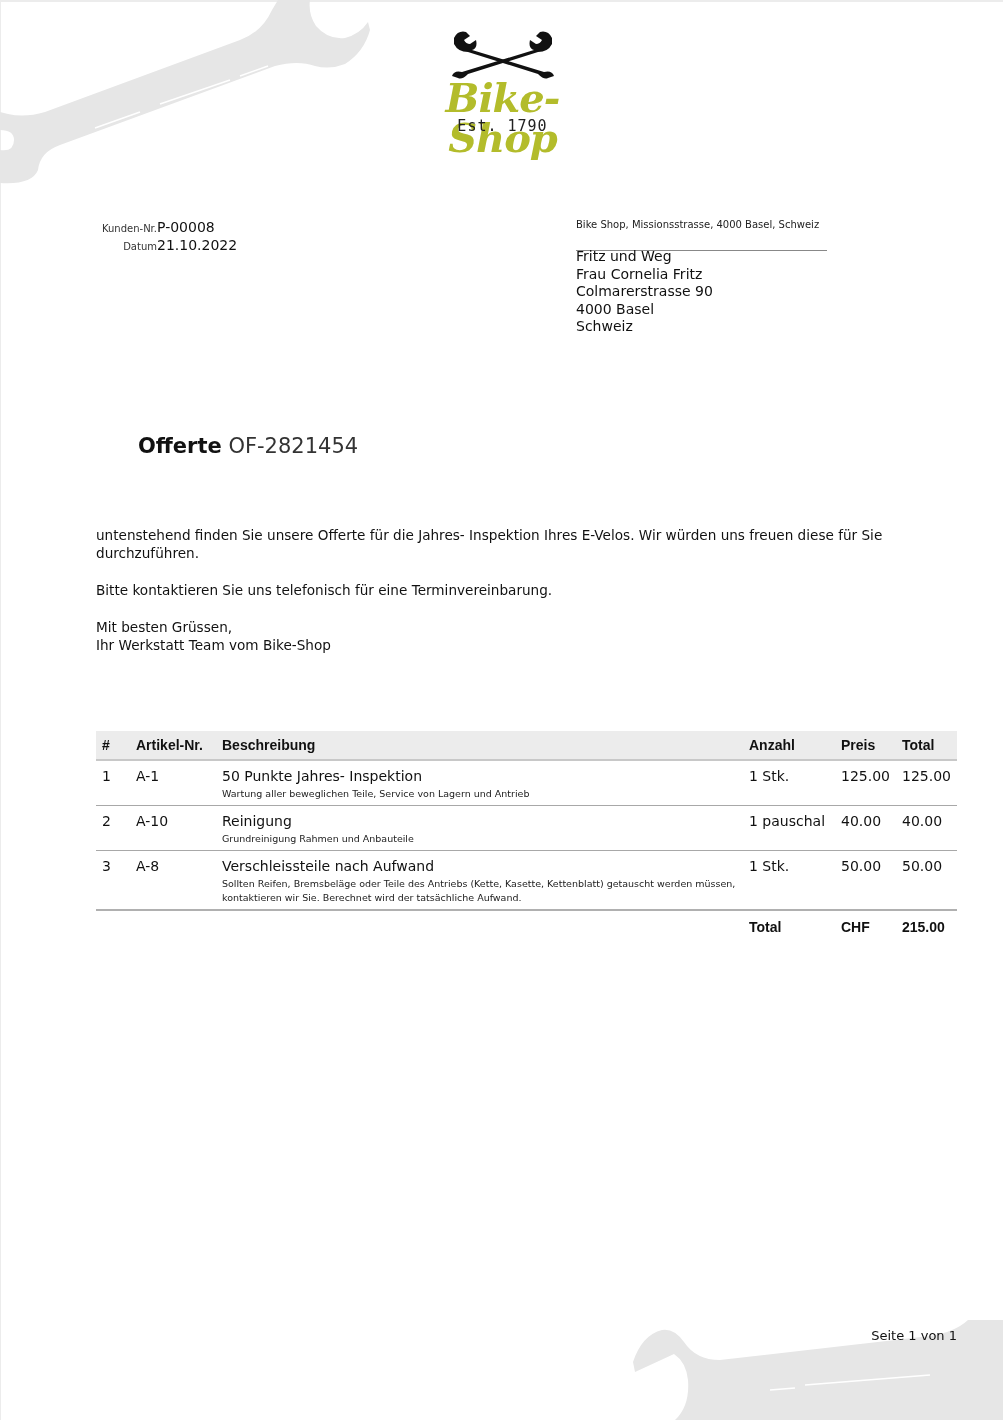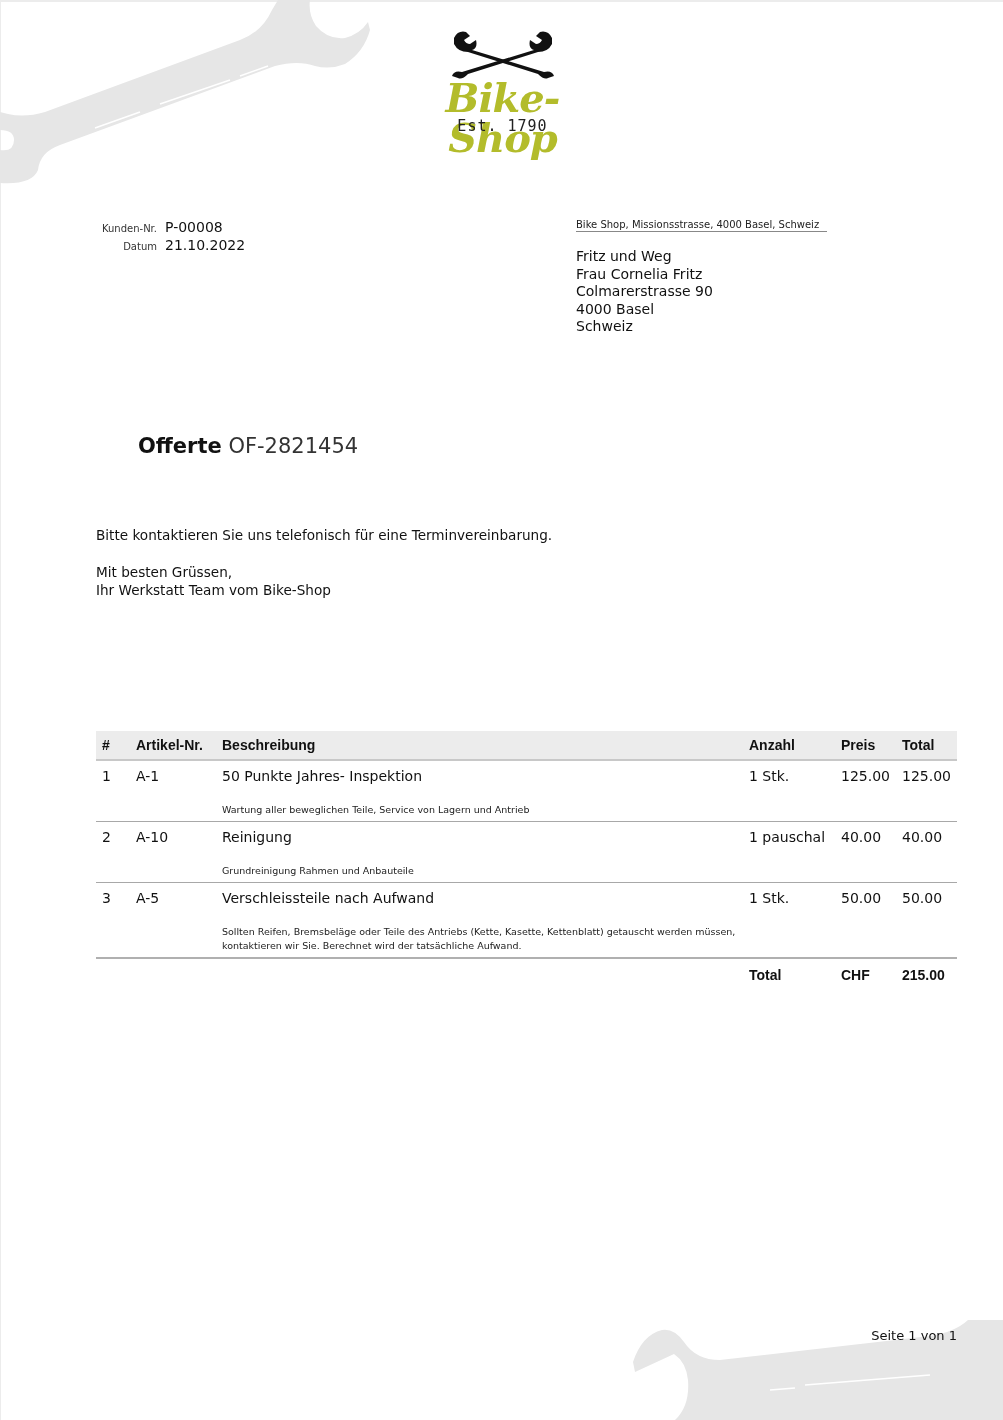--- a/index.html
+++ b/index.html
@@ -17,44 +17,44 @@
       font-family: "DejaVu Serif", serif; font-style: italic; font-weight: bold;
       font-size: 40px; color: #b3bc2b; letter-spacing: -1px; line-height: 1;
     }
     .logo-est {
       position: absolute; left: 0; right: 0; top: 89px;
       font-family: "DejaVu Sans Mono", monospace; font-size: 15px; color: #222; letter-spacing: 1px;
     }
 
     .meta { position: absolute; left: 96px; top: 219px; }
     .meta-row { display: flex; align-items: baseline; height: 18px; }
-    .meta-label { width: 61px; text-align: right; font-size: 10px; color: #333; padding-right: 8px; }
+    .meta-label { width: 61px; text-align: right; font-size: 10px; color: #333; }
     .meta-value { font-size: 14px; color: #111; }
 
-    .sender { position: absolute; left: 576px; top: 219px; width: 251px; font-size: 10px; color: #222; padding-bottom: 1px; border-bottom: 1px solid #888; }
+    .sender { position: absolute; left: 576px; top: 219px; width: 251px; font-size: 10px; color: #222; padding-bottom: 20px; border-bottom: 1px solid #888; }
     .recipient { position: absolute; left: 576px; top: 248px; font-size: 14px; line-height: 17.6px; color: #111; }
 
     .title { position: absolute; left: 96px; top: 434px; font-size: 21px; color: #111; }
     .title b { font-weight: bold; margin-left: 42px; }
     .title span.num { font-weight: normal; color: #333; }
 
     .letter { position: absolute; left: 96px; top: 526px; width: 830px; font-size: 13.6px; line-height: 18px; color: #111; }
     .letter p { margin: 0 0 19px 0; }
 
     .items { position: absolute; left: 96px; top: 731px; width: 861px; border-collapse: collapse; }
     .items th {
       background: #ececec; font-family: "Liberation Sans", sans-serif; font-weight: bold;
       font-size: 14px; color: #111; height: 28px; padding: 0 6px; border-bottom: 2px solid #c8c8c8;
       text-align: left;
     }
     .items td { vertical-align: top; font-size: 14px; color: #111; padding: 7px 6px 4px 6px; }
     .items tr.row td { border-bottom: 1px solid #a8a8a8; }
     .items tr.row.last td { border-bottom: 2px solid #b0b0b0; }
     .items .r { white-space: nowrap; }
-    .items .desc-sub { font-size: 9.5px; line-height: 14px; color: #222; margin-top: 19px; }
+    .items .desc-sub { font-size: 9.5px; line-height: 14px; color: #222; margin-top: 3px; }
     .items tr.total td { font-family: "Liberation Sans", sans-serif; font-weight: bold; font-size: 14px; padding-top: 8px; }
 
     .footer { position: absolute; right: 46px; top: 1328px; font-size: 13px; color: #111; }
   </style>
 </head>
 <body>
 
 <div class="page-border"></div>
 
 <svg class="wrench-bg" style="left:0;top:0" width="380" height="190" viewBox="0 0 380 190">
@@ -98,20 +98,21 @@
   <div>4000 Basel</div>
   <div>Schweiz</div>
 </div>
 
 <div class="title">
   <b>Offerte</b>
   <span class="num">OF-2821454</span>
 </div>
 
 <div class="letter">
+  <p>untenstehend finden Sie unsere Offerte für die Jahres- Inspektion Ihres E-Velos. Wir würden uns freuen diese für Sie durchzuführen.</p>
   <p>Bitte kontaktieren Sie uns telefonisch für eine Terminvereinbarung.</p>
   <p style="margin:0">
     <span>Mit besten Grüssen,</span><br>
     <span>Ihr Werkstatt Team vom Bike-Shop</span>
   </p>
 </div>
 
 <table class="items">
   <thead>
     <tr>
@@ -141,21 +142,21 @@
       <td>
         <div>Reinigung</div>
         <div class="desc-sub">Grundreinigung Rahmen und Anbauteile</div>
       </td>
       <td class="r">1 pauschal</td>
       <td class="r">40.00</td>
       <td class="r">40.00</td>
     </tr>
     <tr class="row last">
       <td>3</td>
-      <td>A-5</td>
+      <td>A-8</td>
       <td>
         <div>Verschleissteile nach Aufwand</div>
         <div class="desc-sub" style="max-width:520px">Sollten Reifen, Bremsbeläge oder Teile des Antriebs (Kette, Kasette, Kettenblatt) getauscht werden müssen, kontaktieren wir Sie. Berechnet wird der tatsächliche Aufwand.</div>
       </td>
       <td class="r">1 Stk.</td>
       <td class="r">50.00</td>
       <td class="r">50.00</td>
     </tr>
     <tr class="total">
       <td colspan="3"></td>

